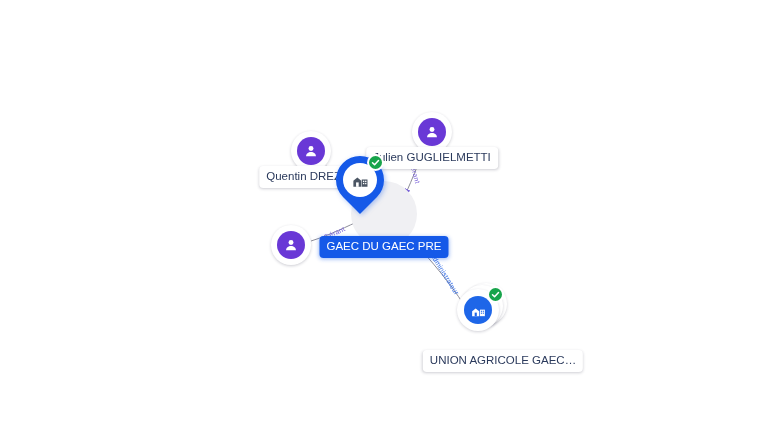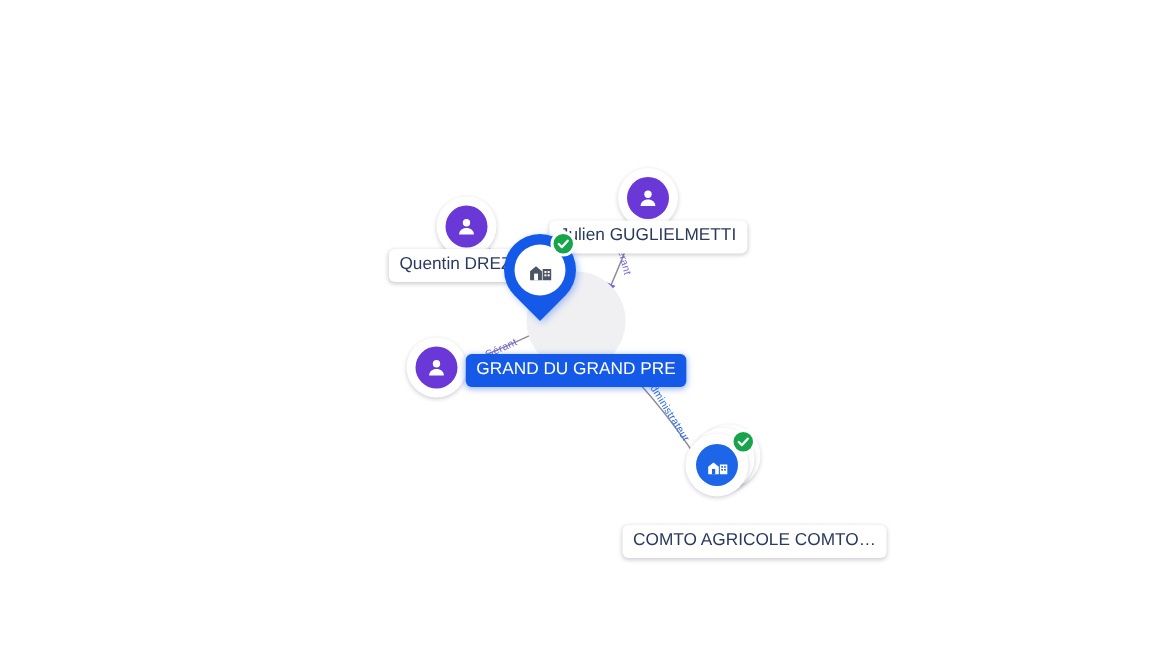--- a/index.html
+++ b/index.html
@@ -185,21 +185,21 @@
           <rect x="6.4" y="14.4" width="3.3" height="5.6" fill="#ffffff"></rect>
         </svg>
       </div>
       <div class="badge" style="left:31px;top:-2px;">
         <svg width="9" height="9" viewBox="0 0 24 24" fill="none" stroke="#ffffff" stroke-width="4" stroke-linecap="round" stroke-linejoin="round">
             <path d="M4 12.5 9.5 18 20 6.5"></path>
           </svg>
       </div>
     </div>
   </div>
-  <div class="label selected" style="left:384px;top:236px;">GRAND DU GRAND PRE</div>
+  <div class="label selected" style="left:384px;top:236px;">GAEC DU GAEC PRE</div>
 
   <div class="node" style="left:503px;top:331px;">
     <div class="co-stack" style="position:relative;left:-23px;top:-21px;">
       <div class="card c3"></div>
       <div class="card c2"></div>
       <div class="card c1">
         <div class="co-disc">
           <svg width="17" height="17" viewBox="0 0 24 24" fill="#ffffff">
             <path d="M3 13 8 9l5 4v7H3z"></path>
             <path d="M14 10.8h7V20h-7z"></path>
@@ -211,15 +211,15 @@
           </svg>
         </div>
       </div>
       <div class="badge" style="left:30px;top:-1px;">
         <svg width="9" height="9" viewBox="0 0 24 24" fill="none" stroke="#ffffff" stroke-width="4" stroke-linecap="round" stroke-linejoin="round">
             <path d="M4 12.5 9.5 18 20 6.5"></path>
           </svg>
       </div>
     </div>
   </div>
-  <div class="label" style="left:503px;top:350px;">COMTO AGRICOLE COMTO…</div>
+  <div class="label" style="left:503px;top:350px;">UNION AGRICOLE GAEC…</div>
 
 </div>
 
 </body></html>

